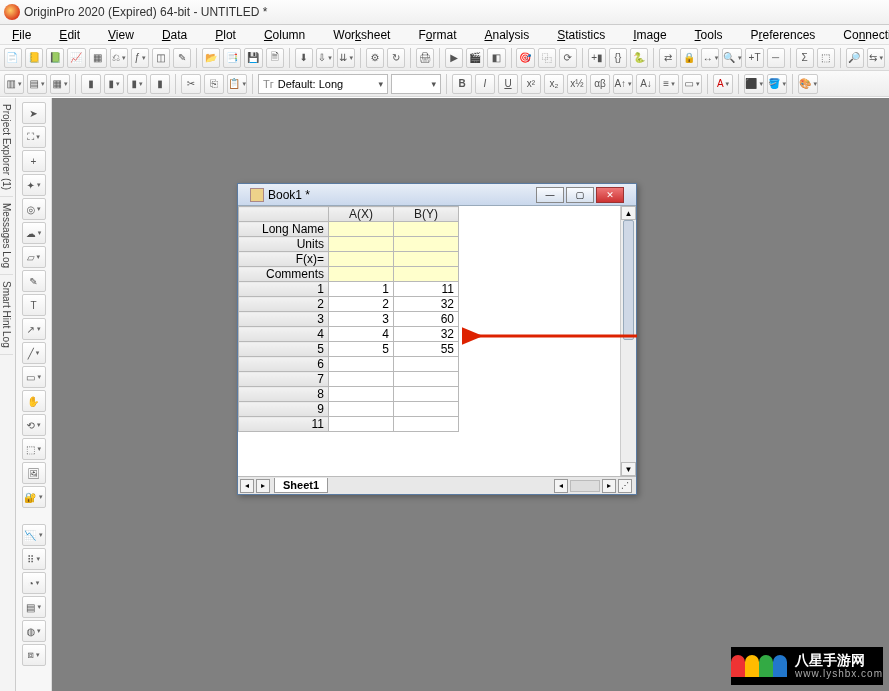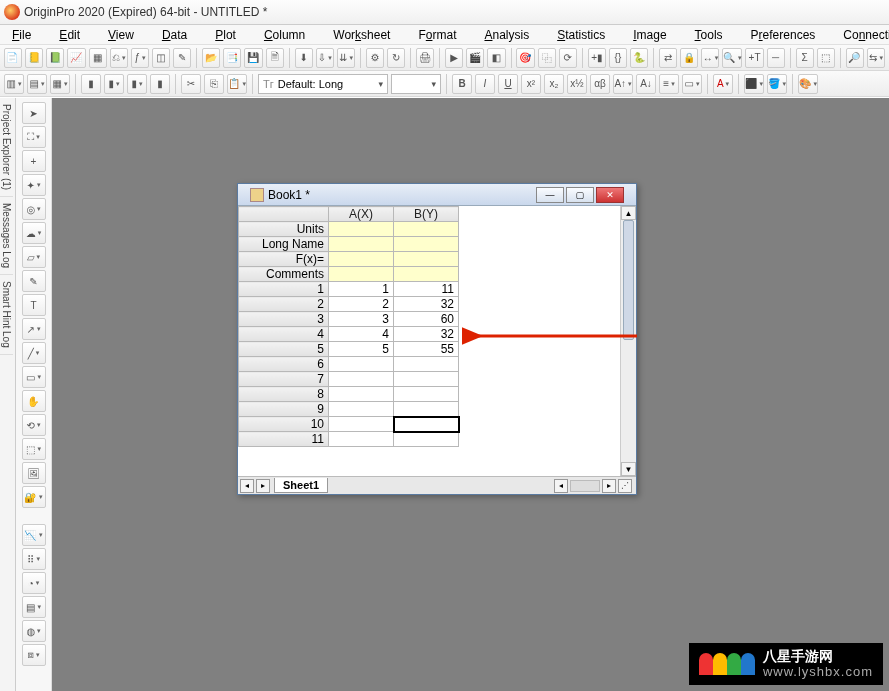--- a/index.html
+++ b/index.html
@@ -64,26 +64,26 @@
 .vscroll { position: absolute; top: 22px; right: 0; bottom: 18px; width: 16px; background: #eee; border-left: 1px solid #ccc; }
 .vscroll .thumb { position: absolute; top: 14px; left: 2px; right: 2px; height: 120px; background: #cfd8e6; border: 1px solid #9ab; border-radius: 2px; }
 .vscroll .sbtn { position: absolute; left: 0; right: 0; height: 14px; background: #f4f4f4; border: 1px solid #bbb; font-size: 8px; display: flex; align-items: center; justify-content: center; }
 .vscroll .sbtn.up { top: 0; }
 .vscroll .sbtn.down { bottom: 0; }
 
 
 .arrow { position: absolute; pointer-events: none; }
 
 
-.watermark { position: absolute; right: 6px; bottom: 6px; background: #000; color: #fff; padding: 6px 10px; display: flex; align-items: center; gap: 8px; }
+.watermark { position: absolute; right: 6px; bottom: 6px; background: #000; color: #fff; padding: 6px 0; display: flex; align-items: center; gap: 8px; }
 .watermark .logo { display: flex; }
 .watermark .logo span { width: 14px; height: 22px; border-radius: 7px 7px 0 0; }
 .watermark .txt { line-height: 1.1; }
 .watermark .txt .l1 { font-size: 14px; font-weight: bold; }
-.watermark .txt .l2 { font-size: 13px; letter-spacing: 1px; color: #aaa; }
+.watermark .txt .l2 { font-size: 10px; letter-spacing: 1px; color: #aaa; }
 </style>
 </head>
 <body>
 
 <div class="titlebar">
   <div class="logo"></div>
   <span>OriginPro 2020 (Expired) 64-bit - UNTITLED *</span>
 </div>
 
 <div class="menubar">
@@ -245,26 +245,26 @@
     </div>
     <div class="sheetarea">
       <table class="grid">
         <tbody>
             <tr>
           <th class="rowhdr"></th>
           <th class="colw">A(X)</th>
           <th class="colw">B(Y)</th>
         </tr>
         <tr class="meta">
+              <td class="rowhdr">Long Name</td>
+              <td></td>
+              <td></td>
+            </tr>
+        <tr class="meta">
               <td class="rowhdr">Units</td>
-              <td></td>
-              <td></td>
-            </tr>
-        <tr class="meta">
-              <td class="rowhdr">Long Name</td>
               <td></td>
               <td></td>
             </tr>
         <tr class="meta">
               <td class="rowhdr">F(x)=</td>
               <td></td>
               <td></td>
             </tr>
         <tr class="meta">
               <td class="rowhdr">Comments</td>
@@ -308,25 +308,20 @@
             </tr>
         <tr>
               <td class="rowhdr">8</td>
               <td></td>
               <td></td>
             </tr>
         <tr>
               <td class="rowhdr">9</td>
               <td></td>
               <td></td>
-            </tr>
-        <tr>
-              <td class="rowhdr">10</td>
-              <td></td>
-              <td class="selcell"></td>
             </tr>
         <tr>
               <td class="rowhdr">11</td>
               <td></td>
               <td></td>
             </tr>
       </tbody>
         </table>
     </div>
     <div class="vscroll">

